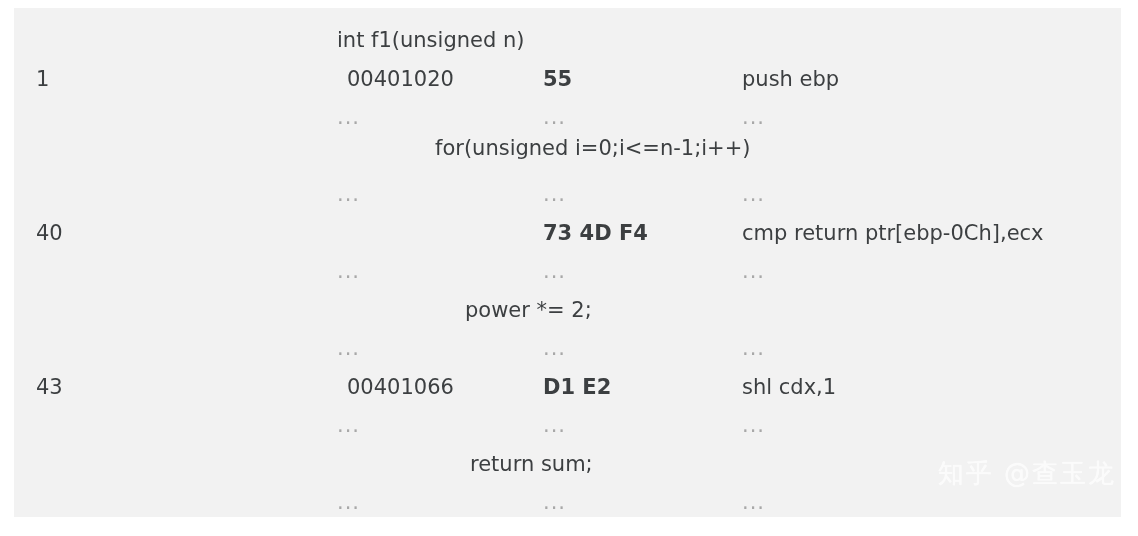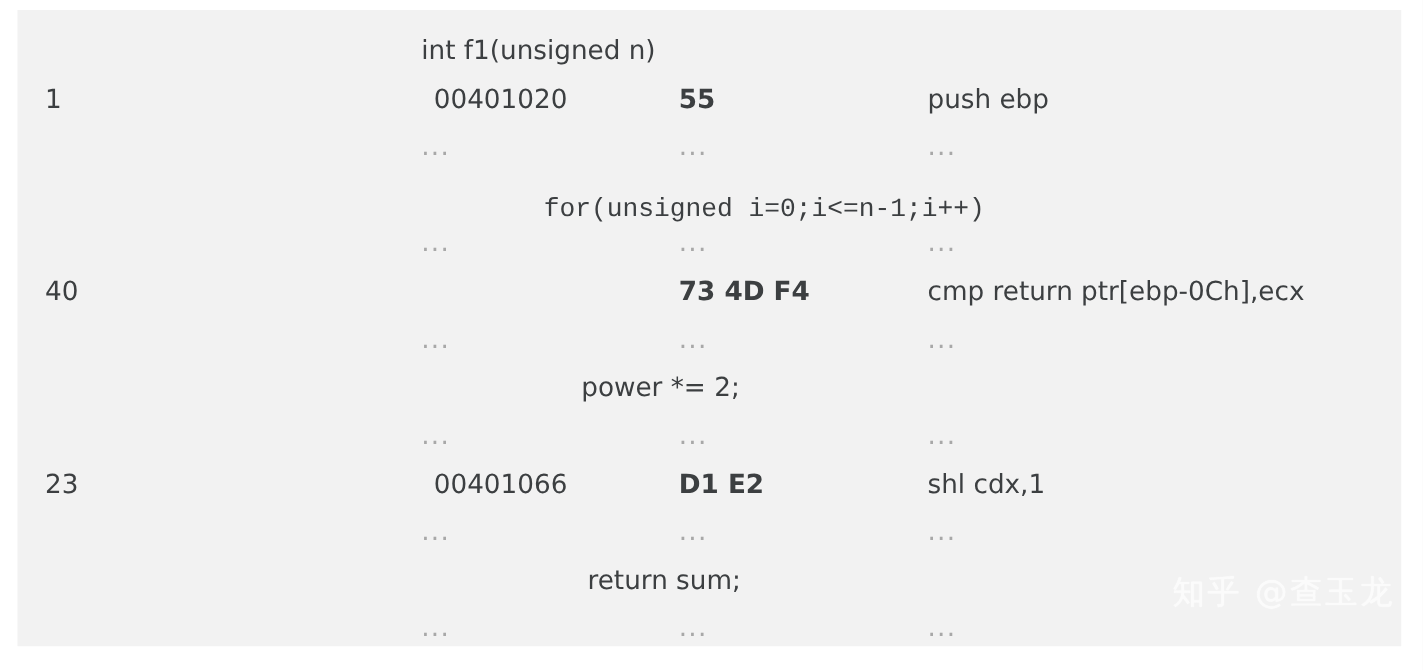--- a/index.html
+++ b/index.html
@@ -106,21 +106,21 @@
           <span class="cell c-lineno">1</span>
           <span class="cell c-addr">00401020</span>
           <span class="cell c-bytes">55</span>
           <span class="cell c-instr">push ebp</span>
         </div>
         <div class="row" style="top: 90px;">
           <span class="ell e1">...</span>
           <span class="ell e2">...</span>
           <span class="ell e3">...</span>
         </div>
-        <div class="row" style="top: 142px; font-family: Liberation Mono, monospace;">
+        <div class="row" style="top: 121px;">
           <span class="src" style="left: 421px;">for(unsigned i=0;i&lt;=n-1;i++)</span>
         </div>
         <div class="row" style="top: 167px;">
           <span class="ell e1">...</span>
           <span class="ell e2">...</span>
           <span class="ell e3">...</span>
         </div>
         <div class="row" style="top: 205.5px;">
           <span class="cell c-lineno">40</span>
           <span class="cell c-bytes">73 4D F4</span>
@@ -133,21 +133,21 @@
         </div>
         <div class="row" style="top: 282.5px;">
           <span class="src" style="left: 451px;">power *= 2;</span>
         </div>
         <div class="row" style="top: 321px;">
           <span class="ell e1">...</span>
           <span class="ell e2">...</span>
           <span class="ell e3">...</span>
         </div>
         <div class="row" style="top: 359.5px;">
-          <span class="cell c-lineno">23</span>
+          <span class="cell c-lineno">43</span>
           <span class="cell c-addr">00401066</span>
           <span class="cell c-bytes">D1 E2</span>
           <span class="cell c-instr">shl cdx,1</span>
         </div>
         <div class="row" style="top: 398px;">
           <span class="ell e1">...</span>
           <span class="ell e2">...</span>
           <span class="ell e3">...</span>
         </div>
         <div class="row" style="top: 436.5px;">

